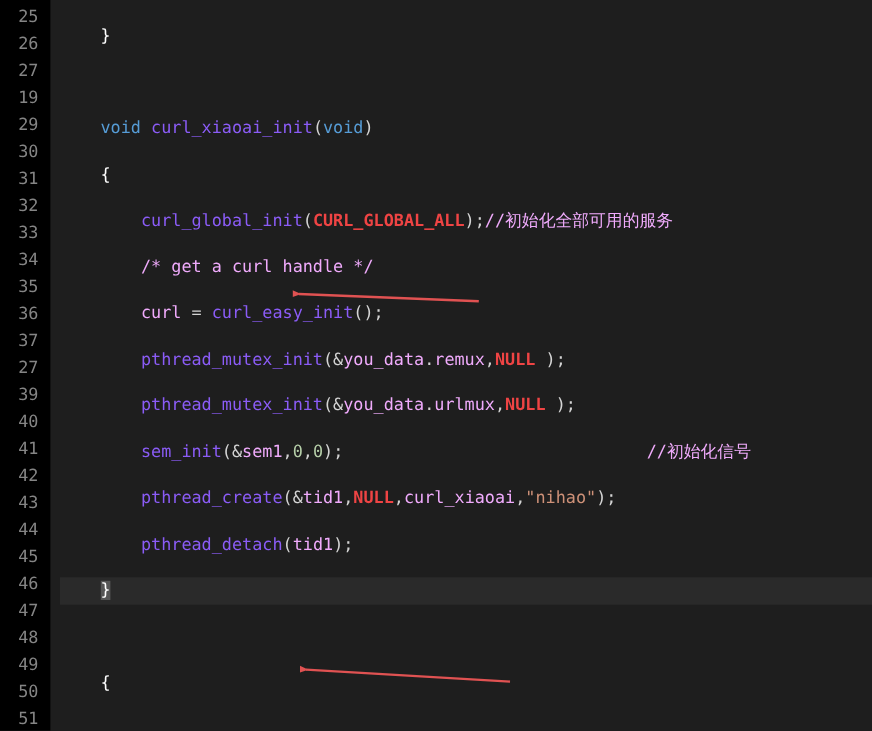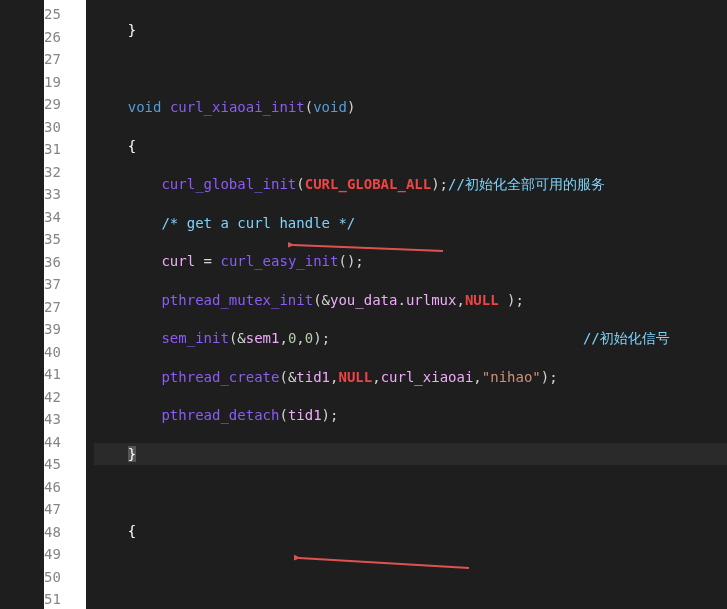--- a/index.html
+++ b/index.html
@@ -8,44 +8,44 @@
   font-family: 'Consolas', 'Monaco', monospace;
   font-size: 14px;
   color: #d4d4d4;
   width: 727px;
   height: 609px;
   overflow: hidden;
   position: relative;
 }
 .editor { display: flex; height: 100%; }
 .gutter {
-  background: #ffffff;
+  background: #000000;
   color: #858585;
+  text-align: right;
   padding: 3px 10px 3px 0;
   user-select: none;
   width: 42px;
   flex-shrink: 0;
-  margin-left: 44px;
 }
 .gutter div { height: 22.5px; line-height: 22.5px; }
 .code {
   flex: 1;
   padding: 3px 0 3px 8px;
   white-space: pre;
   position: relative;
 }
 .line { height: 22.5px; line-height: 22.5px; }
 .line.hl { background: #2a2a2a; }
 .kw { color: #569cd6; }
 .fn { color: #8b5cf6; }
 .var { color: #f0abfc; }
 .const { color: #ef4444; font-weight: bold; }
 .str { color: #ce9178; }
 .num { color: #b5cea8; }
-.com { color: #7dd3fc; }
+.com { color: #f0abfc; }
 .punc { color: #d4d4d4; }
 .op { color: #d4d4d4; }
 .white { color: #ffffff; }
 .arrow {
   position: absolute;
   pointer-events: none;
 }
 .arrow svg { display: block; }
 </style>
 </head>
@@ -82,20 +82,21 @@
     <div>51</div>
   </div>
   <div class="code">
 <div class="line">    <span class="white">}</span></div>
 <div class="line"></div>
 <div class="line">    <span class="kw">void</span><span> </span><span class="fn">curl_xiaoai_init</span><span class="punc">(</span><span class="kw">void</span><span class="punc">)</span></div>
 <div class="line">    <span class="white">{</span></div>
 <div class="line">        <span class="fn">curl_global_init</span><span class="punc">(</span><span class="const">CURL_GLOBAL_ALL</span><span class="punc">);</span><span class="com">//初始化全部可用的服务</span></div>
 <div class="line">        <span class="com">/* get a curl handle */</span></div>
 <div class="line">        <span class="var">curl</span><span class="op"> = </span><span class="fn">curl_easy_init</span><span class="punc">();</span></div>
+<div class="line">        <span class="fn">pthread_mutex_init</span><span class="punc">(&amp;</span><span class="var">you_data</span><span class="punc">.</span><span class="var">remux</span><span class="punc">,</span><span class="const">NULL</span><span> </span><span class="punc">);</span></div>
 <div class="line">        <span class="fn">pthread_mutex_init</span><span class="punc">(&amp;</span><span class="var">you_data</span><span class="punc">.</span><span class="var">urlmux</span><span class="punc">,</span><span class="const">NULL</span><span> </span><span class="punc">);</span></div>
 <div class="line">        <span class="fn">sem_init</span><span class="punc">(&amp;</span><span class="var">sem1</span><span class="punc">,</span><span class="num">0</span><span class="punc">,</span><span class="num">0</span><span class="punc">);</span><span>                              </span><span class="com">//初始化信号</span></div>
 <div class="line">        <span class="fn">pthread_create</span><span class="punc">(&amp;</span><span class="var">tid1</span><span class="punc">,</span><span class="const">NULL</span><span class="punc">,</span><span class="var">curl_xiaoai</span><span class="punc">,</span><span class="str">"nihao"</span><span class="punc">);</span></div>
 <div class="line">        <span class="fn">pthread_detach</span><span class="punc">(</span><span class="var">tid1</span><span class="punc">);</span></div>
 <div class="line hl">    <span class="white" style="background:#555">}</span></div>
 <div class="line"></div>
 <div class="line">    <span class="white">{</span></div>
 
 
 

